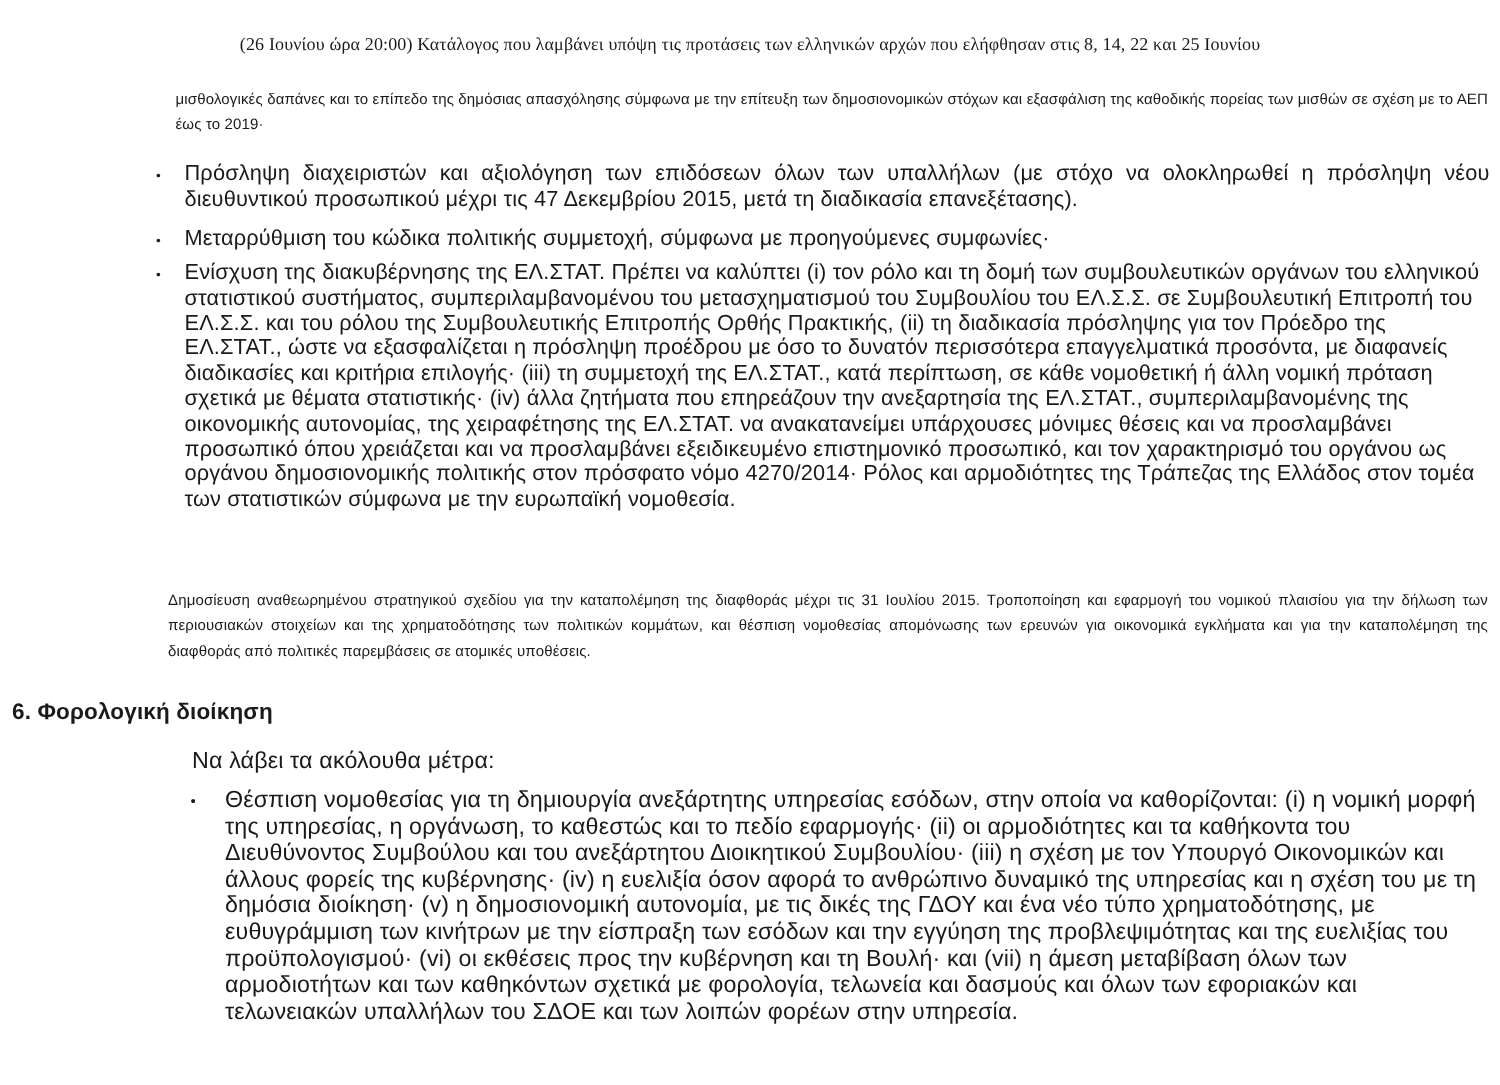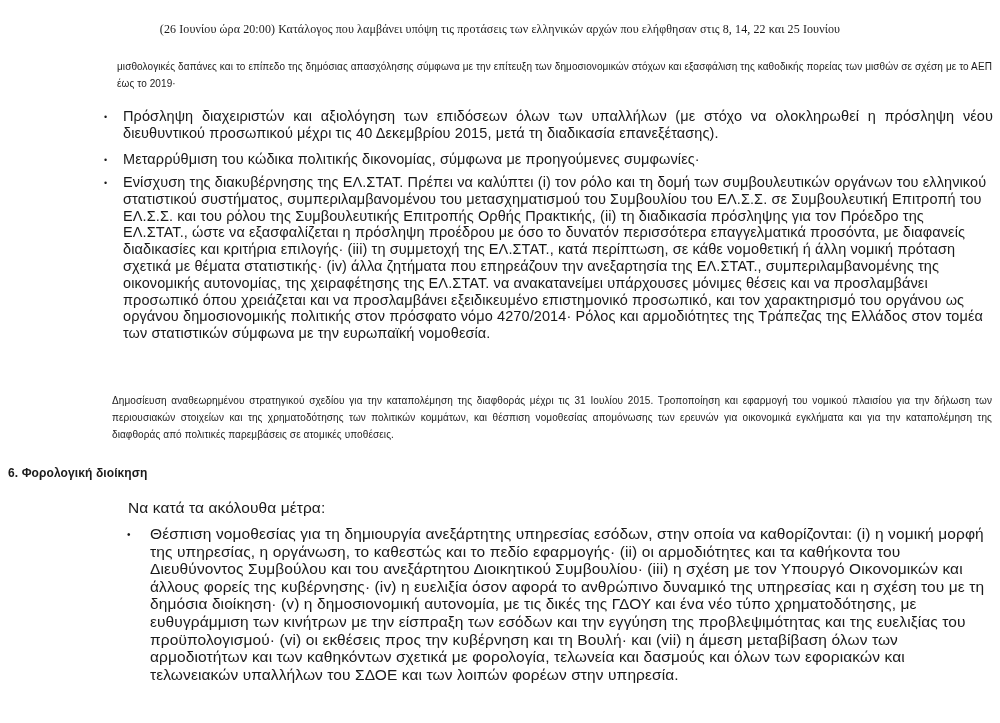--- a/index.html
+++ b/index.html
@@ -52,21 +52,21 @@
   }
   .bullet-row .bullet-text { flex: 1 1 auto; }
   .bullet-hiring   { top: 108px; left: 104px; width: 889px; }
   .bullet-code     { top: 151px; left: 104px; width: 889px; }
   .bullet-elstat   { top: 174px; left: 104px; width: 889px; }
   .section-heading {
     position: absolute;
     top: 466px;
     left: 8px;
     margin: 0;
-    font-size: 12px;
+    font-size: 15px;
     font-weight: bold;
     letter-spacing: 0.1px;
   }
   .measures-intro {
     position: absolute;
     top: 499px;
     left: 128px;
     margin: 0;
     font-size: 15.5px;
     letter-spacing: 0.1px;
@@ -86,35 +86,35 @@
 </style>
 </head>
 <body>
 
 <div class="doc-header">(26 Ιουνίου ώρα 20:00) Κατάλογος που λαμβάνει υπόψη τις προτάσεις των ελληνικών αρχών που ελήφθησαν στις 8, 14, 22 και 25 Ιουνίου</div>
 
 <p class="para justify para-wage">μισθολογικές δαπάνες και το επίπεδο της δημόσιας απασχόλησης σύμφωνα με την επίτευξη των δημοσιονομικών στόχων και εξασφάλιση της καθοδικής πορείας των μισθών σε σχέση με το ΑΕΠ έως το 2019·</p>
 
 <div class="bullet-row bullet-hiring">
   <span class="bullet-marker">•</span>
-  <span class="bullet-text justify">Πρόσληψη διαχειριστών και αξιολόγηση των επιδόσεων όλων των υπαλλήλων (με στόχο να ολοκληρωθεί η πρόσληψη νέου διευθυντικού προσωπικού μέχρι τις 40 Δεκεμβρίου 2015, μετά τη διαδικασία επανεξέτασης).</span>
+  <span class="bullet-text justify">Πρόσληψη διαχειριστών και αξιολόγηση των επιδόσεων όλων των υπαλλήλων (με στόχο να ολοκληρωθεί η πρόσληψη νέου διευθυντικού προσωπικού μέχρι τις 47 Δεκεμβρίου 2015, μετά τη διαδικασία επανεξέτασης).</span>
 </div>
 
 <div class="bullet-row bullet-code">
   <span class="bullet-marker">•</span>
-  <span class="bullet-text">Μεταρρύθμιση του κώδικα πολιτικής δικονομίας, σύμφωνα με προηγούμενες συμφωνίες·</span>
+  <span class="bullet-text">Μεταρρύθμιση του κώδικα πολιτικής συμμετοχή, σύμφωνα με προηγούμενες συμφωνίες·</span>
 </div>
 
 <div class="bullet-row bullet-elstat">
   <span class="bullet-marker">•</span>
   <span class="bullet-text">Ενίσχυση της διακυβέρνησης της ΕΛ.ΣΤΑΤ. Πρέπει να καλύπτει (i) τον ρόλο και τη δομή των συμβουλευτικών οργάνων του ελληνικού στατιστικού συστήματος, συμπεριλαμβανομένου του μετασχηματισμού του Συμβουλίου του ΕΛ.Σ.Σ. σε Συμβουλευτική Επιτροπή του ΕΛ.Σ.Σ. και του ρόλου της Συμβουλευτικής Επιτροπής Ορθής Πρακτικής, (ii) τη διαδικασία πρόσληψης για τον Πρόεδρο της ΕΛ.ΣΤΑΤ., ώστε να εξασφαλίζεται η πρόσληψη προέδρου με όσο το δυνατόν περισσότερα επαγγελματικά προσόντα, με διαφανείς διαδικασίες και κριτήρια επιλογής· (iii) τη συμμετοχή της ΕΛ.ΣΤΑΤ., κατά περίπτωση, σε κάθε νομοθετική ή άλλη νομική πρόταση σχετικά με θέματα στατιστικής· (iv) άλλα ζητήματα που επηρεάζουν την ανεξαρτησία της ΕΛ.ΣΤΑΤ., συμπεριλαμβανομένης της οικονομικής αυτονομίας, της χειραφέτησης της ΕΛ.ΣΤΑΤ. να ανακατανείμει υπάρχουσες μόνιμες θέσεις και να προσλαμβάνει προσωπικό όπου χρειάζεται και να προσλαμβάνει εξειδικευμένο επιστημονικό προσωπικό, και τον χαρακτηρισμό του οργάνου ως οργάνου δημοσιονομικής πολιτικής στον πρόσφατο νόμο 4270/2014· Ρόλος και αρμοδιότητες της Τράπεζας της Ελλάδος στον τομέα των στατιστικών σύμφωνα με την ευρωπαϊκή νομοθεσία.</span>
 </div>
 
 <p class="para justify para-anticorruption">Δημοσίευση αναθεωρημένου στρατηγικού σχεδίου για την καταπολέμηση της διαφθοράς μέχρι τις 31 Ιουλίου 2015. Τροποποίηση και εφαρμογή του νομικού πλαισίου για την δήλωση των περιουσιακών στοιχείων και της χρηματοδότησης των πολιτικών κομμάτων, και θέσπιση νομοθεσίας απομόνωσης των ερευνών για οικονομικά εγκλήματα και για την καταπολέμηση της διαφθοράς από πολιτικές παρεμβάσεις σε ατομικές υποθέσεις.</p>
 
 <h2 class="section-heading">6. Φορολογική διοίκηση</h2>
 
-<p class="measures-intro">Να κατά τα ακόλουθα μέτρα:</p>
+<p class="measures-intro">Να λάβει τα ακόλουθα μέτρα:</p>
 
 <div class="bullet-row bullet-revenue">
   <span class="bullet-marker">•</span>
   <span class="bullet-text">Θέσπιση νομοθεσίας για τη δημιουργία ανεξάρτητης υπηρεσίας εσόδων, στην οποία να καθορίζονται: (i) η νομική μορφή της υπηρεσίας, η οργάνωση, το καθεστώς και το πεδίο εφαρμογής· (ii) οι αρμοδιότητες και τα καθήκοντα του Διευθύνοντος Συμβούλου και του ανεξάρτητου Διοικητικού Συμβουλίου· (iii) η σχέση με τον Υπουργό Οικονομικών και άλλους φορείς της κυβέρνησης· (iv) η ευελιξία όσον αφορά το ανθρώπινο δυναμικό της υπηρεσίας και η σχέση του με τη δημόσια διοίκηση· (v) η δημοσιονομική αυτονομία, με τις δικές της ΓΔΟΥ και ένα νέο τύπο χρηματοδότησης, με ευθυγράμμιση των κινήτρων με την είσπραξη των εσόδων και την εγγύηση της προβλεψιμότητας και της ευελιξίας του προϋπολογισμού· (vi) οι εκθέσεις προς την κυβέρνηση και τη Βουλή· και (vii) η άμεση μεταβίβαση όλων των αρμοδιοτήτων και των καθηκόντων σχετικά με φορολογία, τελωνεία και δασμούς και όλων των εφοριακών και τελωνειακών υπαλλήλων του ΣΔΟΕ και των λοιπών φορέων στην υπηρεσία.</span>
 </div>
 
 </body></html>

